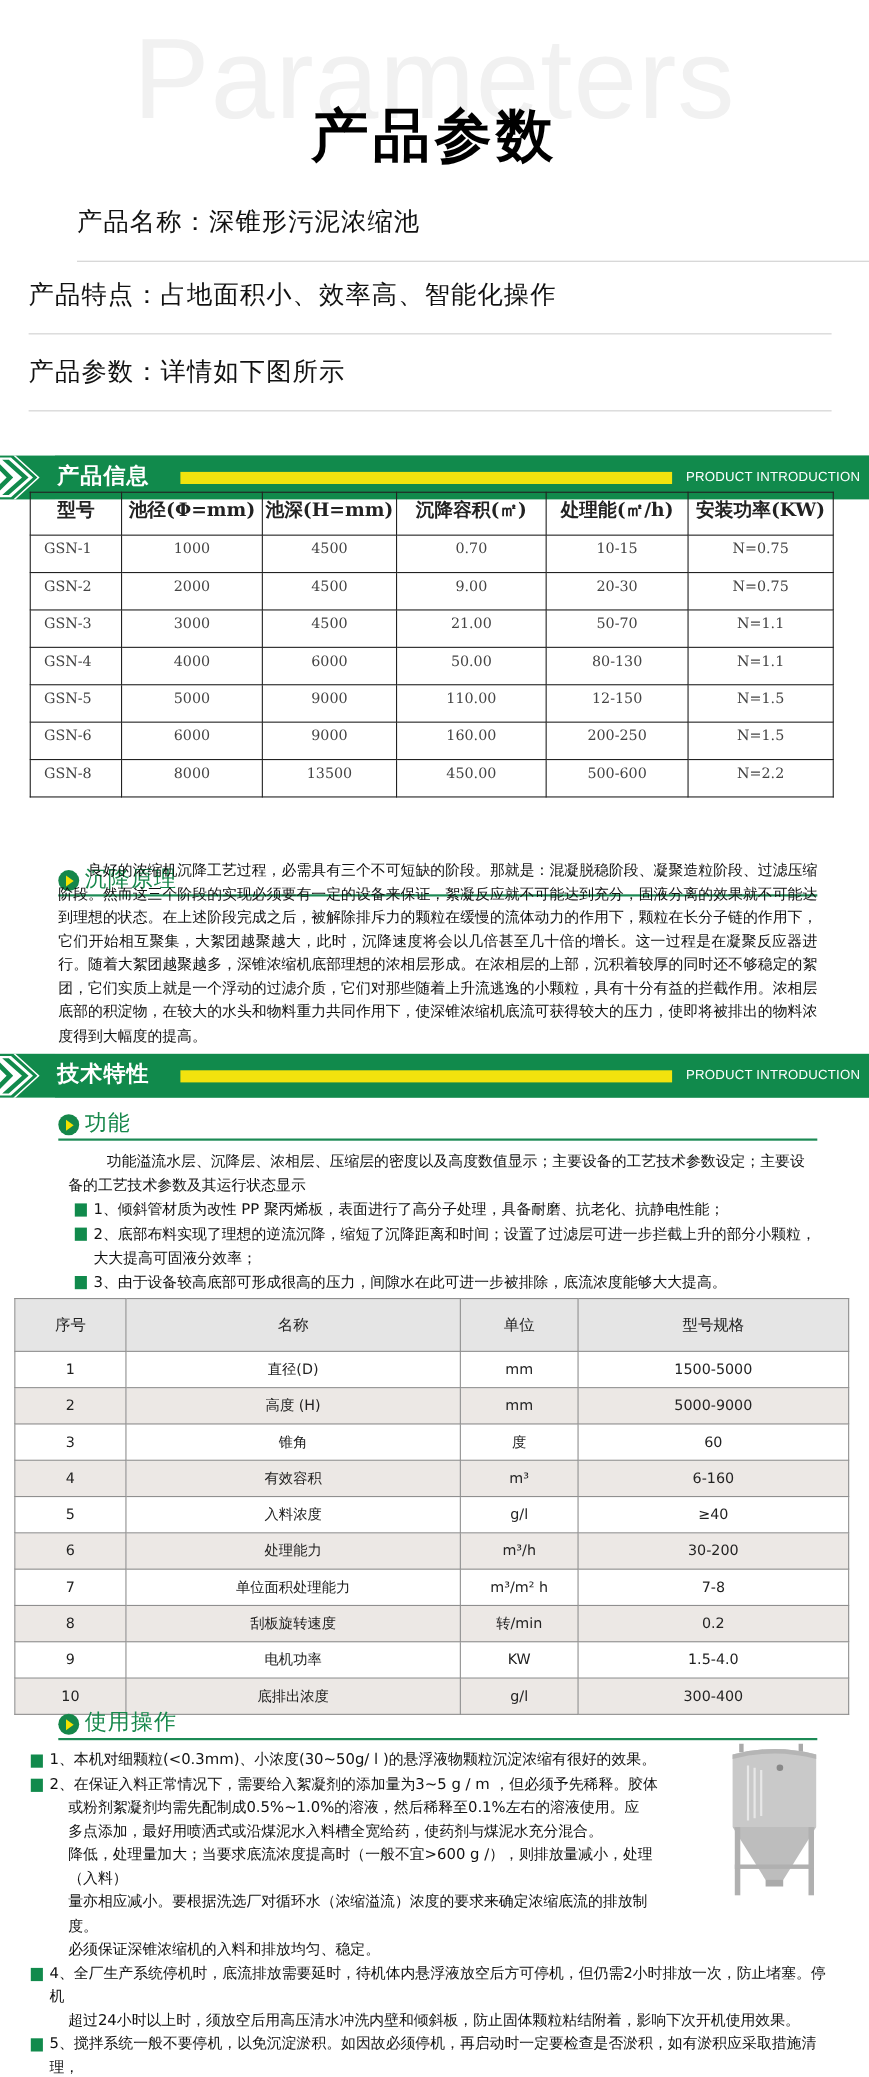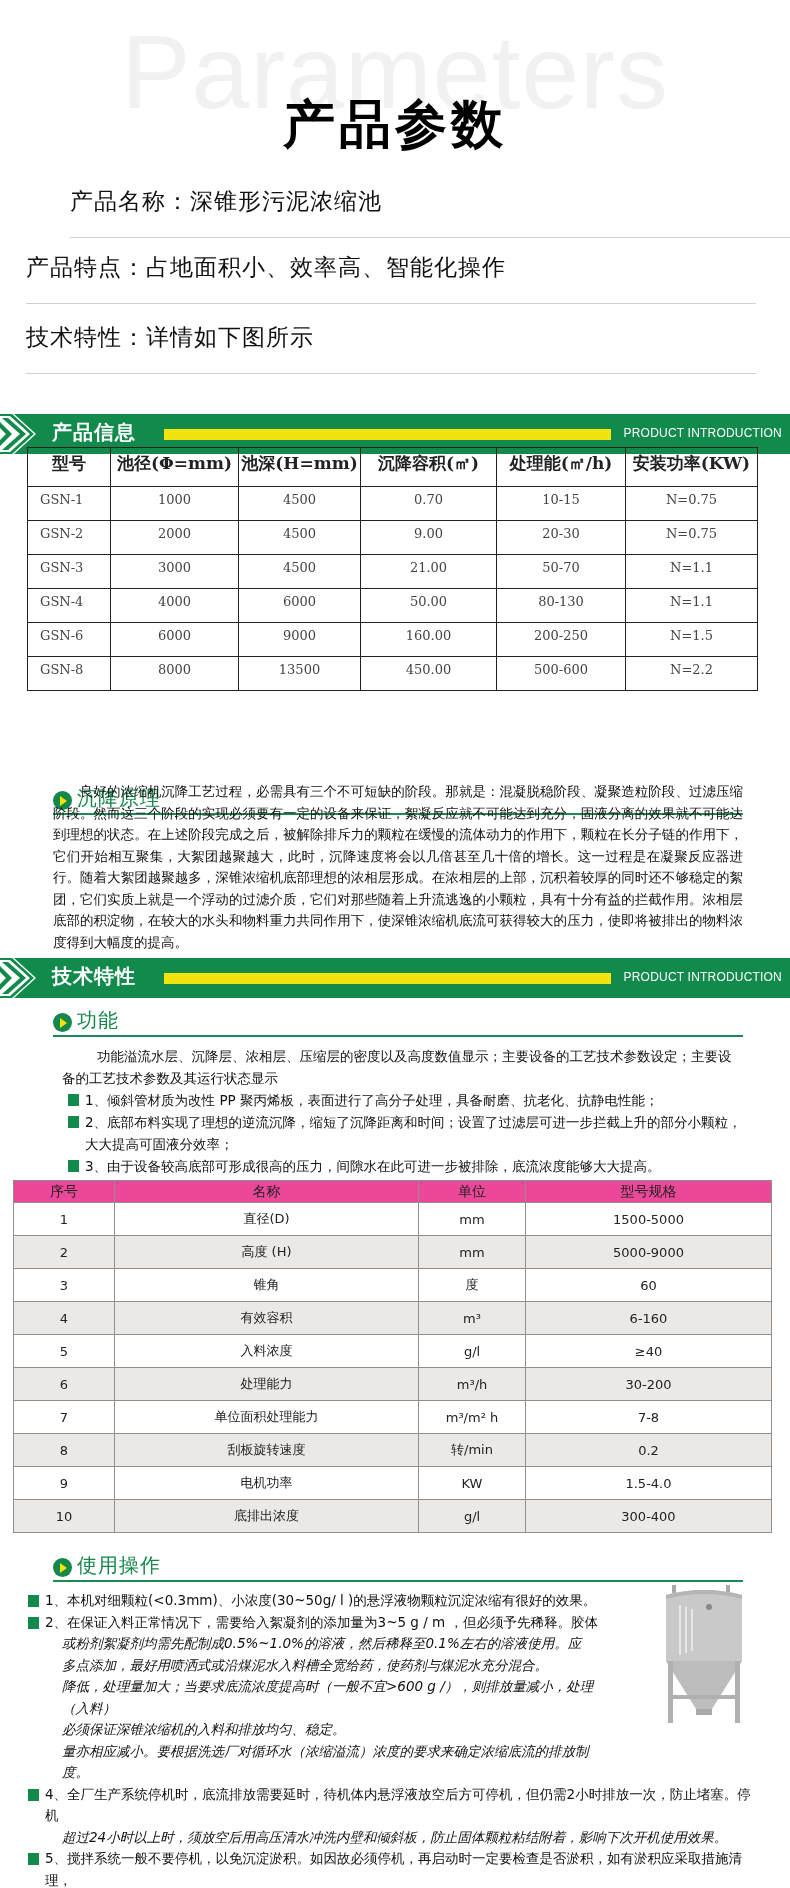--- a/index.html
+++ b/index.html
@@ -60,47 +60,47 @@
 
   .func-intro { position: absolute; left: 62px; width: 670px; font-size: 13.5px; line-height: 22px; text-indent: 2.6em; }
   .bullets { position: absolute; left: 38px; width: 710px; font-size: 13.5px; line-height: 22px; list-style: none; }
   .bullets li { position: relative; padding-left: 17px; margin-left: 30px; }
   .bullets li .sq {
     position: absolute; left: 0; top: 5px; width: 11px; height: 12px; background: #118a4c;
   }
 
   .t2 { left: 13px; top: 1180px; width: 759px; font-family: "DejaVu Sans", sans-serif; }
   .t2 th, .t2 td { border: 1px solid #8f8f8f; text-align: center; font-size: 13px; color: #222; }
-  .t2 th { height: 22px; background: #ec4899; font-weight: normal; font-size: 14px; }
+  .t2 th { height: 48px; background: #e5e5e5; font-weight: normal; font-size: 14px; }
   .t2 td { height: 33px; }
   .t2 tr.alt td { background: #ece8e5; }
   .t2 tr.plain td { background: #ffffff; }
 
   .ops { position: absolute; left: 28px; width: 730px; font-size: 13.5px; line-height: 21.5px; list-style: none; }
   .ops li { position: relative; padding-left: 17px; }
   .ops li .sq { position: absolute; left: 0; top: 5px; width: 11px; height: 12px; background: #118a4c; }
   .ops li.narrow { width: 580px; }
-  .ops .sub { padding-left: 34px; font-style: italic; }
+  .ops .sub { padding-left: 34px; }
 
   .tank { position: absolute; left: 650px; top: 1585px; width: 108px; height: 140px; }
 </style>
 </head>
 <body>
 
 <div class="watermark">Parameters</div>
 <div class="main-title">产品参数</div>
 
 <div class="prod-line" style="top:176px;margin-left:44px;">
   <span>产品名称：</span><span>深锥形污泥浓缩池</span>
 </div>
 <div class="prod-line" style="top:242px;">
   <span>产品特点：</span><span>占地面积小、效率高、智能化操作</span>
 </div>
 <div class="prod-line" style="top:312px;">
-  <span>技术特性：</span><span>详情如下图所示</span>
+  <span>产品参数：</span><span>详情如下图所示</span>
 </div>
 
 <div class="banner" style="top:398px;margin-top:16px;">
   <div class="chev">
     <svg width="50" height="40" viewBox="0 0 50 40">
       <polygon points="0,0 12,0 34,20 12,40 0,40 0,38 10,38 30,20 10,2 0,2" fill="#118a4c"></polygon>
       <polygon points="2,4 8,4 26,20 8,36 2,36 20,20" fill="#118a4c"></polygon>
       <polygon points="14,0 50,0 50,40 14,40 36,20" fill="#118a4c"></polygon>
       <polygon points="-6,8 0,8 12,20 0,32 -6,32 6,20" fill="#118a4c"></polygon>
     </svg>
@@ -146,20 +146,28 @@
         <td>50-70</td>
         <td>N=1.1</td>
       </tr>
     <tr>
         <td>GSN-4</td>
         <td>4000</td>
         <td>6000</td>
         <td>50.00</td>
         <td>80-130</td>
         <td>N=1.1</td>
+      </tr>
+    <tr>
+        <td>GSN-5</td>
+        <td>5000</td>
+        <td>9000</td>
+        <td>110.00</td>
+        <td>12-150</td>
+        <td>N=1.5</td>
       </tr>
     <tr>
         <td>GSN-6</td>
         <td>6000</td>
         <td>9000</td>
         <td>160.00</td>
         <td>200-250</td>
         <td>N=1.5</td>
       </tr>
     <tr>
@@ -297,19 +305,19 @@
     <rect x="18" y="110" width="72" height="4" fill="#b0b0b0"></rect>
   </svg>
 </div>
 
 <ul class="ops" style="top:1590px;">
   <li class="narrow"><span class="sq"></span><span>1、本机对细颗粒(&lt;0.3mm)、小浓度(30~50g/ l )的悬浮液物颗粒沉淀浓缩有很好的效果。</span></li>
   <li class="narrow"><span class="sq"></span><span>2、在保证入料正常情况下，需要给入絮凝剂的添加量为3~5 g / m ，但必须予先稀释。胶体</span></li>
   <li class="narrow sub"><span>或粉剂絮凝剂均需先配制成0.5%~1.0%的溶液，然后稀释至0.1%左右的溶液使用。应</span></li>
   <li class="narrow sub"><span>多点添加，最好用喷洒式或沿煤泥水入料槽全宽给药，使药剂与煤泥水充分混合。</span></li>
   <li class="narrow sub"><span>降低，处理量加大；当要求底流浓度提高时（一般不宜&gt;600 g /），则排放量减小，处理（入料）</span></li>
+  <li class="narrow sub"><span>量亦相应减小。要根据洗选厂对循环水（浓缩溢流）浓度的要求来确定浓缩底流的排放制度。</span></li>
   <li class="narrow sub"><span>必须保证深锥浓缩机的入料和排放均匀、稳定。</span></li>
-  <li class="narrow sub"><span>量亦相应减小。要根据洗选厂对循环水（浓缩溢流）浓度的要求来确定浓缩底流的排放制度。</span></li>
   <li><span class="sq"></span><span>4、全厂生产系统停机时，底流排放需要延时，待机体内悬浮液放空后方可停机，但仍需2小时排放一次，防止堵塞。停机</span></li>
   <li class="sub"><span>超过24小时以上时，须放空后用高压清水冲洗内壁和倾斜板，防止固体颗粒粘结附着，影响下次开机使用效果。</span></li>
   <li><span class="sq"></span><span>5、搅拌系统一般不要停机，以免沉淀淤积。如因故必须停机，再启动时一定要检查是否淤积，如有淤积应采取措施清理，</span></li>
 
 </ul>
 
 </body></html>

